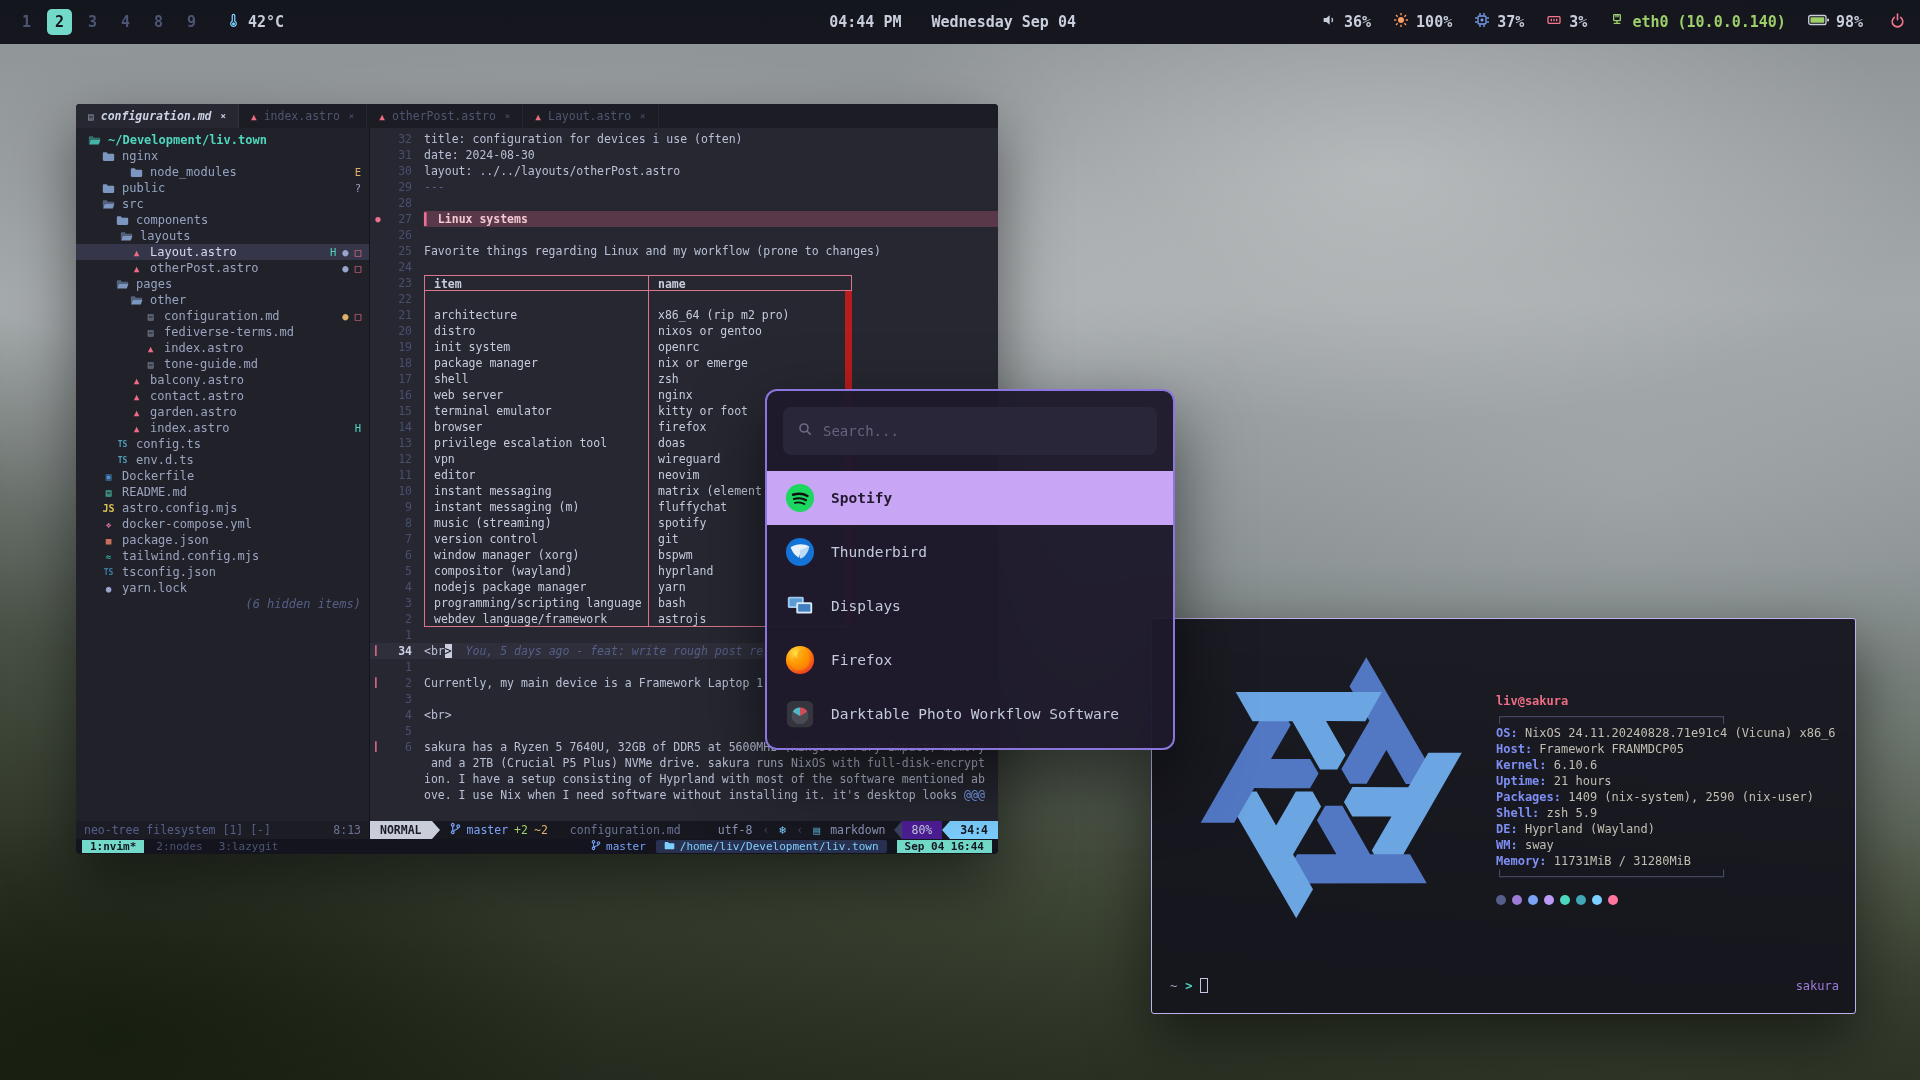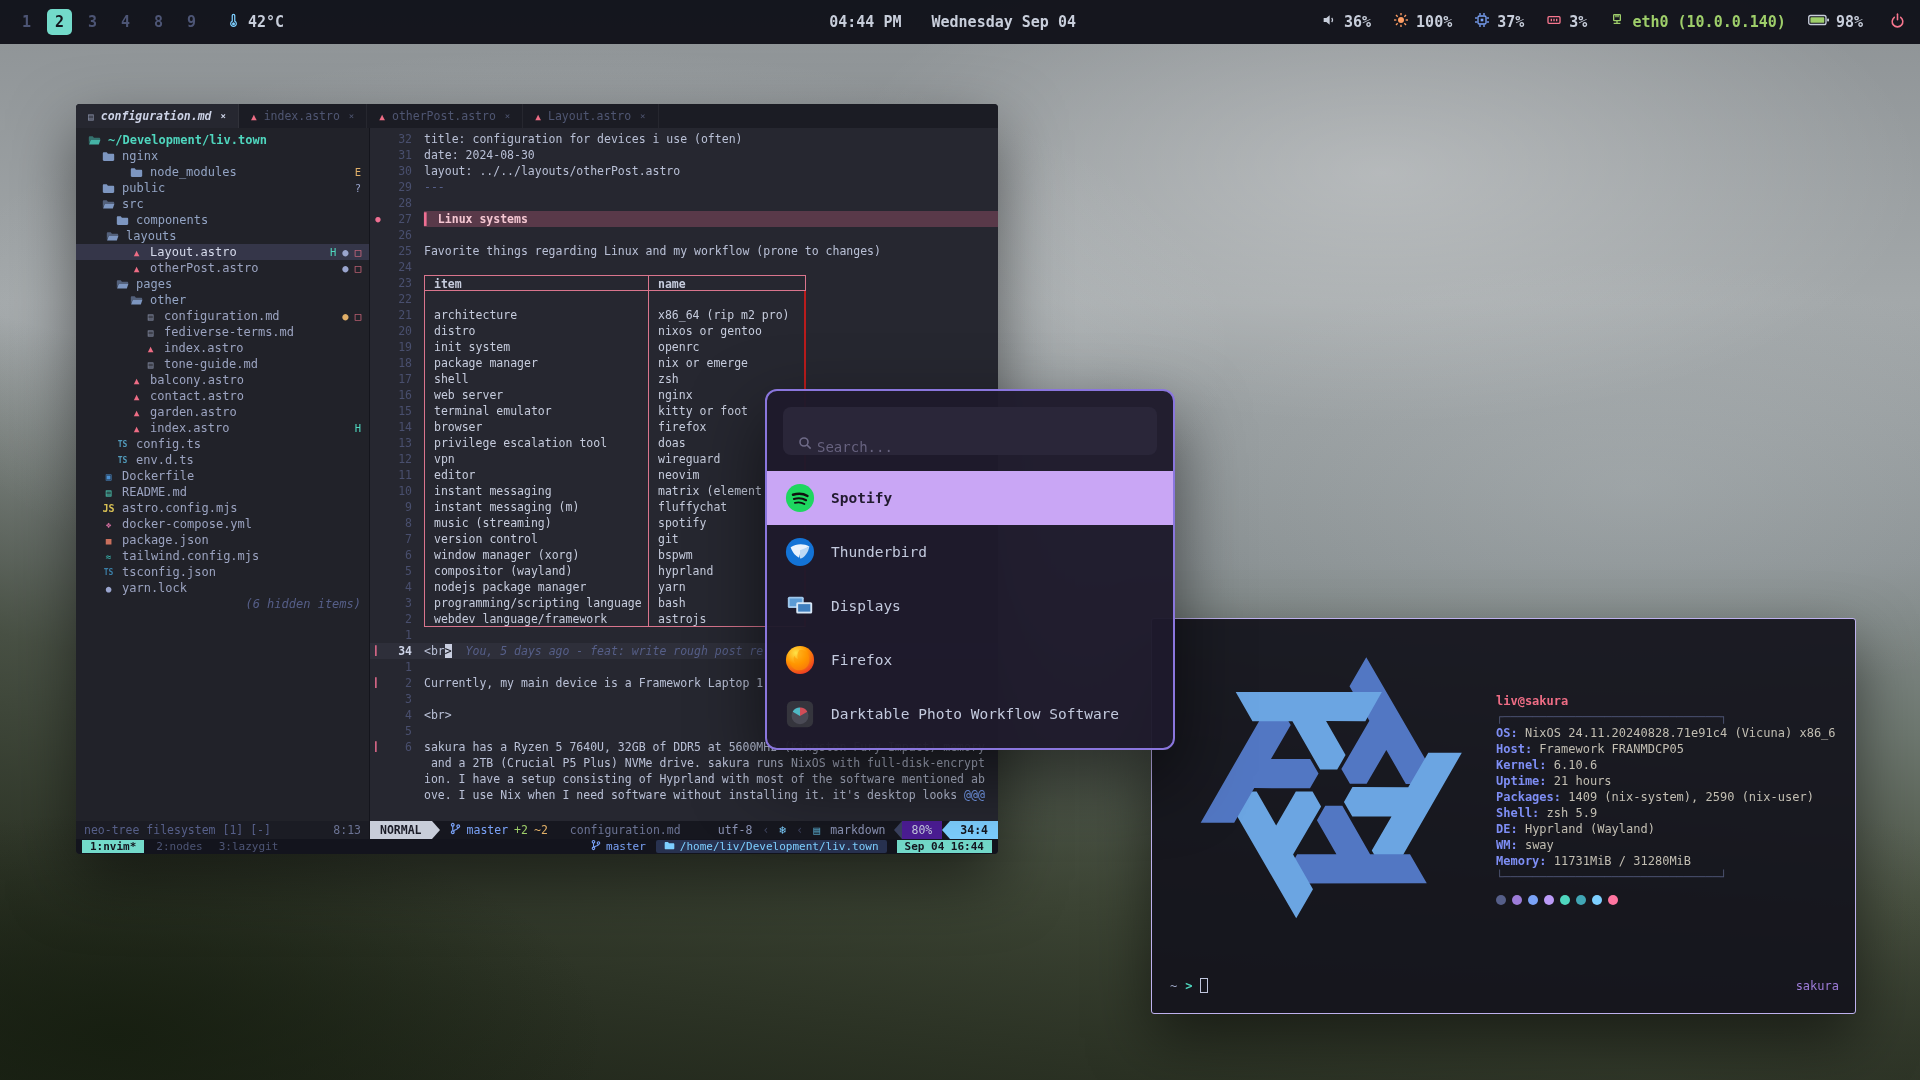--- a/index.html
+++ b/index.html
@@ -57,25 +57,25 @@
   .eline .ln{width:26px;text-align:right;color:#494f6e;margin-right:12px;flex:none}
   .eline .ct{flex:1;color:#b9c0d6;min-width:0}
   .eline.cur{background:rgba(200,205,230,.055)}
   .eline.cur .ln{color:#ccd2e6;font-weight:700}
   .ct.dim{color:#565f89}
   .ct.h1{background:rgba(235,111,146,.26);color:#f5c7d2;font-weight:700}
   .ct.h1 .h1ic{color:#ee6f92}
   .cursorblk{background:#c9cee0;color:#15161e}
   .blame{color:#565f89;font-style:italic}
   .ovf{color:#7aa2f7}
-  .tbox{display:flex;width:382px;height:16px}
+  .tbox{display:flex;width:428px;height:16px}
   .tbox .c1{width:224px;padding-left:9px;border-right:1px solid #d9758d;color:#c6ccdd}
   .tbox .c2{flex:1;padding-left:9px;color:#c6ccdd}
   .tbox.thead{border:1px solid #d9758d;font-weight:600}
-  .tbox.tsep,.tbox.trow{border-left:1px solid #d9758d;border-right:2px solid #b91c1c}
+  .tbox.tsep,.tbox.trow{border-left:1px solid #d9758d;border-right:7px solid #b91c1c}
   .tbox.tlast{border-bottom:1px solid #d9758d}
   
   .statusline{height:18px;background:#16171f;display:flex;align-items:stretch;font-size:11.5px;flex:none}
   .sl-mode{background:#c8cdd9;color:#1a1b26;font-weight:700;padding:0 10px;display:flex;align-items:center}
   .arr{width:0;height:0;border-top:9px solid transparent;border-bottom:9px solid transparent}
   .arr.a-mode{border-left:8px solid #c8cdd9}
   .sl-git{display:flex;align-items:center;gap:6px;padding:0 10px;color:#7aa2f7}
   .sl-add{color:#9ece6a}.sl-mod{color:#e0af68}
   .sl-file{display:flex;align-items:center;color:#6b7394;padding-left:12px;flex:1;overflow:hidden}
   .sl-right{display:flex;align-items:center;gap:10px;color:#8b93b5;padding:0 8px}
@@ -91,22 +91,22 @@
   .twin{color:#4d5575;padding:0 4px}
   .twin.active{background:#73daca;color:#14151e;font-weight:700;padding:0 8px}
   .tmux-right{margin-left:auto;display:flex;align-items:center;gap:10px}
   .tbranch{display:flex;align-items:center;gap:5px;color:#7aa2f7}
   .tpath{display:flex;align-items:center;gap:5px;background:#283250;color:#7dcfff;padding:0 8px;border-radius:2px}
   .tdate{background:#73daca;color:#14151e;font-weight:700;padding:0 8px}
   
   .launcher{position:absolute;left:765px;top:389px;width:410px;height:361px;background:rgba(30,26,43,.97);
     border:2px solid #8a76dd;border-radius:12px;box-shadow:0 28px 70px rgba(0,0,0,.55);overflow:hidden;z-index:30;
     display:flex;flex-direction:column}
-  .search{margin:16px 16px 8px;height:48px;background:#2a2639;border-radius:8px;display:flex;align-items:flex-end;
-    padding:0 14px;gap:4px;flex:none}
+  .search{margin:16px 16px 8px;height:48px;background:#2a2639;border-radius:8px;display:flex;align-items:center;
+    padding:0 14px;gap:10px;flex:none}
   .search input{background:transparent;border:none;outline:none;color:#cdd6f4;font:14px "DejaVu Sans Mono",monospace;width:100%}
   .search input::placeholder{color:#67627f}
   .items{flex:1;overflow:hidden;padding-top:8px}
   .litem{height:54px;display:flex;align-items:center;gap:16px;padding:0 18px;color:#c3cade;font-size:14.5px}
   .litem.selected{background:#c9a6f5;color:#221b30;font-weight:700}
   .appic{width:30px;height:30px;display:inline-flex;flex:none}
   
   .terminal{position:absolute;left:1151px;top:618px;width:705px;height:396px;background:rgba(20,20,29,.94);
     border:1px solid #beb1ee;border-radius:3px;box-shadow:0 24px 60px rgba(0,0,0,.5);z-index:20;font-size:12px;color:#c2beb2}
   .term-body{display:flex;padding:10px 14px}
@@ -263,21 +263,21 @@
           <div class="tree-row folder-row" style="padding-left: 24px;"><span class="fic"><svg width="13" height="11" viewBox="0 0 16 13">
                 <path d="M1 2.8C1 2 1.6 1.4 2.4 1.4h3.4l1.5 1.7h6.3c.8 0 1.4.6 1.4 1.4v6c0 .8-.6 1.4-1.4 1.4H2.4c-.8 0-1.4-.6-1.4-1.4z" fill="#7d96c0"></path>
               </svg></span><span class="lbl">public</span><span class="markers"><span style="color: rgb(154, 165, 206);">?</span></span></div>
           <div class="tree-row folder-row" style="padding-left: 24px;"><span class="fic"><svg width="13" height="11" viewBox="0 0 16 13">
                 <path d="M1 2.8C1 2 1.6 1.4 2.4 1.4h3.4l1.5 1.7h6.3c.8 0 1.4.6 1.4 1.4v1H3.2L1 10.4z" fill="#7d96c0" opacity=".55"></path>
                 <path d="M3.4 5.5h11.9l-2 6H1.3z" fill="#7d96c0"></path>
               </svg></span><span class="lbl">src</span></div>
           <div class="tree-row folder-row" style="padding-left: 38px;"><span class="fic"><svg width="13" height="11" viewBox="0 0 16 13">
                 <path d="M1 2.8C1 2 1.6 1.4 2.4 1.4h3.4l1.5 1.7h6.3c.8 0 1.4.6 1.4 1.4v6c0 .8-.6 1.4-1.4 1.4H2.4c-.8 0-1.4-.6-1.4-1.4z" fill="#7d96c0"></path>
               </svg></span><span class="lbl">components</span></div>
-          <div class="tree-row folder-row" style="padding-left: 28px;"><span class="fic"><svg width="13" height="11" viewBox="0 0 16 13">
+          <div class="tree-row folder-row" style="padding-left: 42px;"><span class="fic"><svg width="13" height="11" viewBox="0 0 16 13">
                 <path d="M1 2.8C1 2 1.6 1.4 2.4 1.4h3.4l1.5 1.7h6.3c.8 0 1.4.6 1.4 1.4v1H3.2L1 10.4z" fill="#7d96c0" opacity=".55"></path>
                 <path d="M3.4 5.5h11.9l-2 6H1.3z" fill="#7d96c0"></path>
               </svg></span><span class="lbl">layouts</span></div>
           <div class="tree-row selected" style="padding-left: 52px;"><span class="fic" style="color: rgb(238, 109, 133); font-size: 9.5px;">▲</span><span class="lbl">Layout.astro</span><span class="markers"><span style="color: rgb(79, 214, 190);">H</span><span style="color: rgb(154, 165, 206);">●</span><span style="color: rgb(247, 118, 142);">□</span></span></div>
           <div class="tree-row" style="padding-left: 52px;"><span class="fic" style="color: rgb(238, 109, 133); font-size: 9.5px;">▲</span><span class="lbl">otherPost.astro</span><span class="markers"><span style="color: rgb(154, 165, 206);">●</span><span style="color: rgb(247, 118, 142);">□</span></span></div>
           <div class="tree-row folder-row" style="padding-left: 38px; align-items: center;"><span class="fic"><svg width="13" height="11" viewBox="0 0 16 13">
                 <path d="M1 2.8C1 2 1.6 1.4 2.4 1.4h3.4l1.5 1.7h6.3c.8 0 1.4.6 1.4 1.4v1H3.2L1 10.4z" fill="#7d96c0" opacity=".55"></path>
                 <path d="M3.4 5.5h11.9l-2 6H1.3z" fill="#7d96c0"></path>
               </svg></span><span class="lbl">pages</span></div>
           <div class="tree-row folder-row" style="padding-left: 52px;"><span class="fic"><svg width="13" height="11" viewBox="0 0 16 13">

